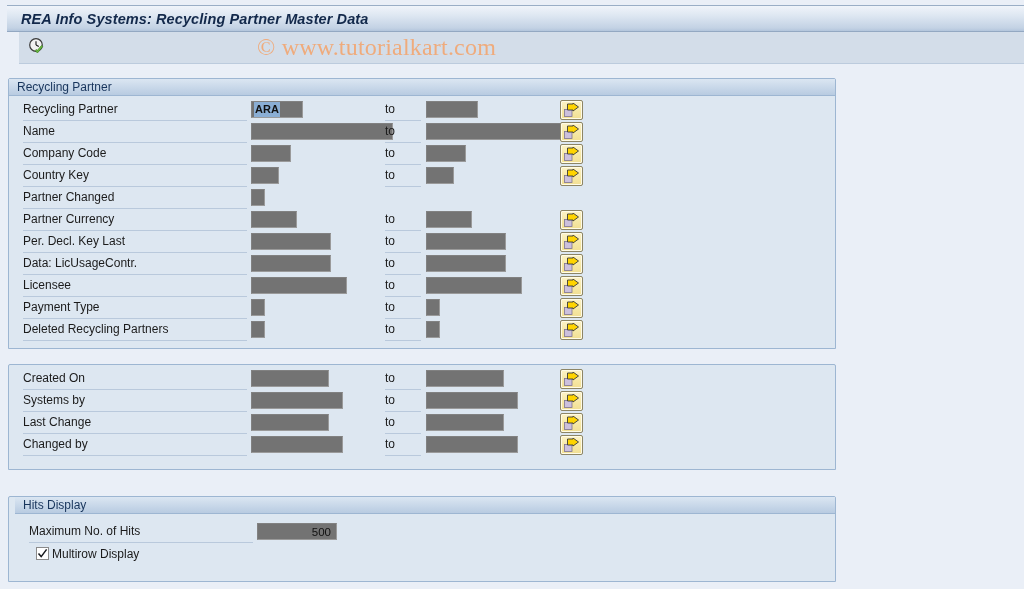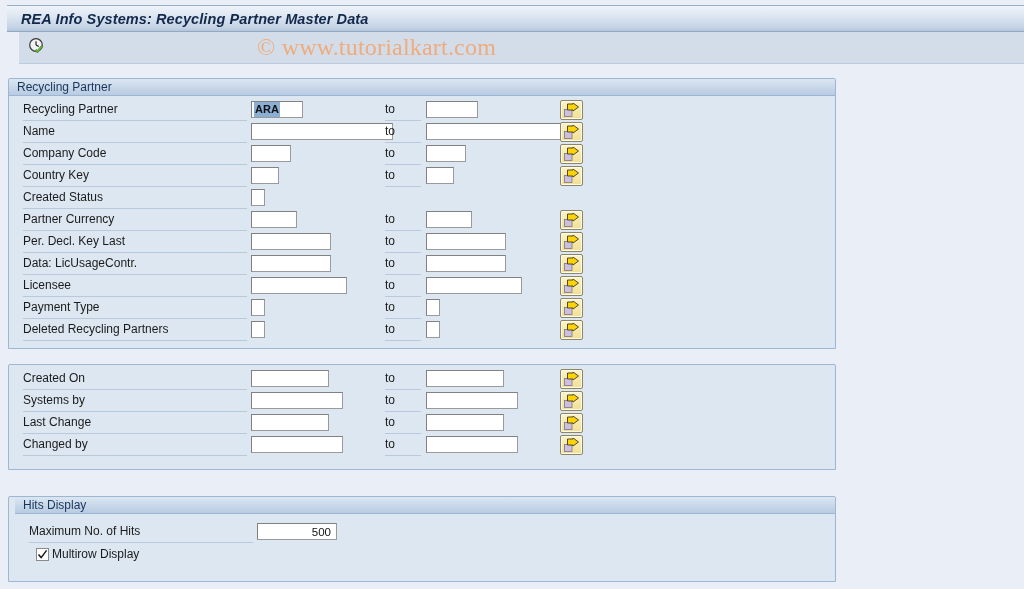--- a/index.html
+++ b/index.html
@@ -137,21 +137,21 @@
     font-size: 12px;
     color: #1b1b1b;
     border-bottom: 1px solid #b9c9dc;
     box-sizing: border-box;
     text-align: left;
   }
   .fld {
     position: absolute;
     top: 1px;
     height: 17px;
-    background: #ffffff;
+    background: #737373;
     border: 1px solid #9a9a9a;
     border-top-color: #818181;
     border-left-color: #818181;
     box-sizing: border-box;
     font-family: "Liberation Sans", sans-serif;
     font-size: 11.5px;
     line-height: 15px;
     padding: 0 2px;
     color: #111;
     outline: none;
@@ -186,21 +186,21 @@
   }
   .msbtn svg {
     display: block;
     margin: 1px auto 0;
   }
 
   
   .cbrow {
     position: absolute;
     display: flex;
-    align-items: flex-end;
+    align-items: flex-start;
     font-size: 12px;
   }
   .cbox {
     width: 13px;
     height: 13px;
     background: #ffffff;
     border: 1px solid #8a8a8a;
     box-sizing: border-box;
     margin-right: 3px;
     position: relative;
@@ -270,21 +270,21 @@
           <div class="lbl">Country Key</div>
           <input class="fld" value="" style="left: 242px; width: 28px;">
           <div class="tolbl" style="left: 376px; width: 36px;">to</div>
           <input class="fld" style="left: 417px; width: 28px;">
           <button class="msbtn" style="left: 551px; top: 0px;"><span><svg width="17" height="15" viewBox="0 0 17 15">
                 <rect x="1.5" y="6.5" width="7.5" height="7" fill="#ccc0dd" stroke="#7d7390" stroke-width="0.8"></rect>
                 <path d="M4.5 1 H10 V0 L15.5 4 L10 8 V7 H4.5 Z" fill="#ffd400" stroke="#3a3a3a" stroke-width="0.9" stroke-linejoin="round"></path>
               </svg></span></button>
         </div>
         <div class="row" style="top: 92px;">
-          <div class="lbl">Created Status</div>
+          <div class="lbl">Partner Changed</div>
           <input class="fld" value="" style="left: 242px; width: 14px;">
         </div>
         <div class="row" style="top: 114px;">
           <div class="lbl">Partner Currency</div>
           <input class="fld" value="" style="left: 242px; width: 46px;">
           <div class="tolbl" style="left: 376px; width: 36px;">to</div>
           <input class="fld" style="left: 417px; width: 46px;">
           <button class="msbtn" style="left: 551px; top: 0px;"><span><svg width="17" height="15" viewBox="0 0 17 15">
                 <rect x="1.5" y="6.5" width="7.5" height="7" fill="#ccc0dd" stroke="#7d7390" stroke-width="0.8"></rect>
                 <path d="M4.5 1 H10 V0 L15.5 4 L10 8 V7 H4.5 Z" fill="#ffd400" stroke="#3a3a3a" stroke-width="0.9" stroke-linejoin="round"></path>

